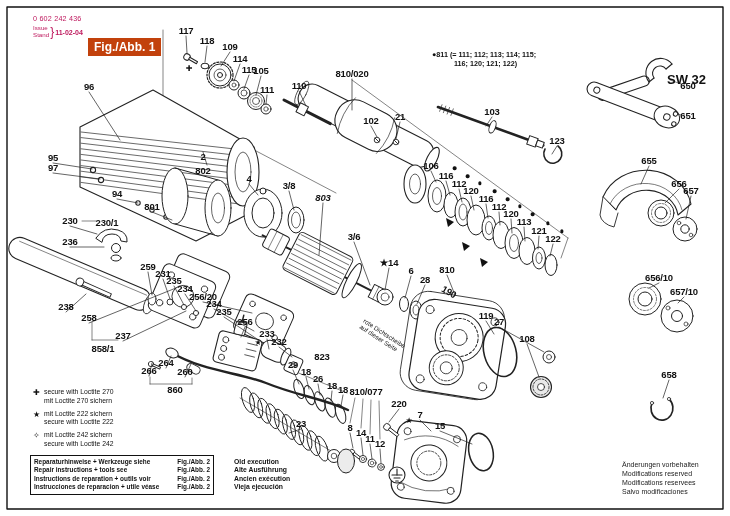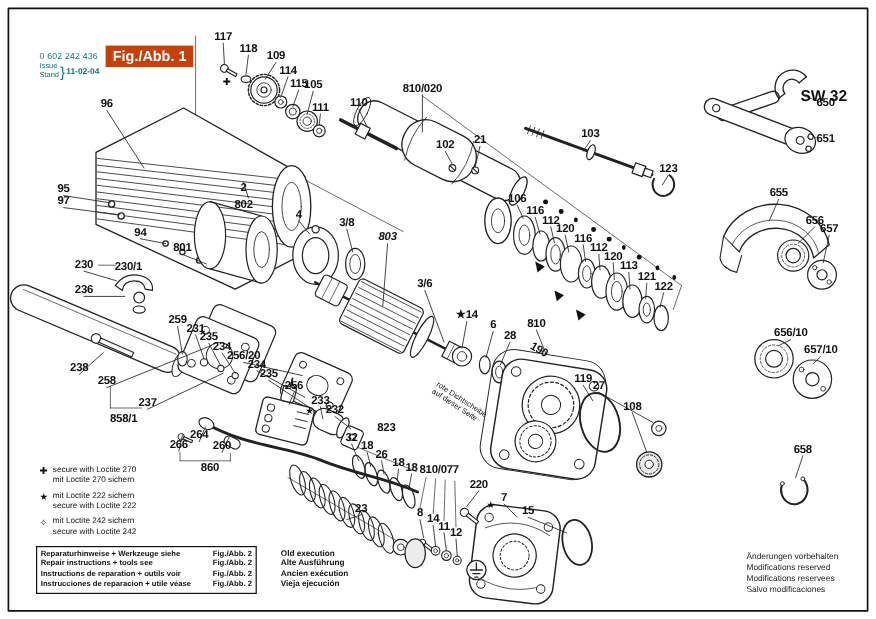--- a/index.html
+++ b/index.html
@@ -3,21 +3,21 @@
 <meta charset="utf-8">
 <style>
   html,body{margin:0;padding:0;background:#888;font-family:"Liberation Sans",sans-serif;}
   #stage{position:relative;width:730px;height:516px;background:#fff;overflow:hidden;margin:0 auto;}
   #art,#leaders{position:absolute;left:0;top:0;}
   .lbl{position:absolute;transform:translate(-50%,-50%);font-weight:bold;font-size:9.5px;
        color:#111;white-space:nowrap;letter-spacing:-.2px;line-height:1;}
   .lbl .dot{position:absolute;top:-5px;right:-3px;width:3.5px;height:3.5px;border-radius:50%;
        background:#111;}
   .sym{position:absolute;transform:translate(-50%,-50%);font-size:8px;color:#111;line-height:1;}
-  .hdr{position:absolute;left:33px;top:42px;color:#0f766e;}
+  .hdr{position:absolute;left:33px;top:14px;color:#be185d;}
   .pn{font-size:7.2px;letter-spacing:.2px;}
   .issue-row{display:flex;align-items:center;margin-top:2px;}
   .iss{font-size:6.2px;line-height:1.1;}
   .brace{font-size:12px;font-weight:normal;margin:0 1px;}
   .date{font-size:7px;font-weight:bold;}
   .fig-badge{position:absolute;left:88px;top:38px;background:#c2410c;color:#fff;font-weight:bold;
        font-size:12px;padding:2px 6px;line-height:1.2;}
   .note811{position:absolute;left:432px;top:50px;font-size:7.2px;font-weight:bold;color:#111;line-height:1.25;}
   .note811 .ind{margin-left:22px;}
   .sw{position:absolute;left:667px;top:72px;font-size:13px;font-weight:bold;color:#111;}
@@ -540,21 +540,21 @@
       <div class="lbl" style="left: 185px; top: 372px;">260</div>
       <div class="lbl" style="left: 175px; top: 390px;">860</div>
       <div class="lbl" style="left: 245px; top: 322px;">256</div>
       <div class="lbl" style="left: 267px; top: 334px;">233</div>
       <div class="lbl" style="left: 279px; top: 342px;">232</div>
       <div class="lbl" style="left: 249px; top: 179px;">4</div>
       <div class="lbl" style="left: 289px; top: 186px;">3/8</div>
       <div class="lbl" style="left: 323px; top: 198px; font-style: italic;">803</div>
       <div class="lbl" style="left: 354px; top: 237px;">3/6</div>
       <div class="lbl" style="left: 322px; top: 357px;">823</div>
-      <div class="lbl" style="left: 293px; top: 365px;">32</div>
+      <div class="lbl" style="left: 293px; top: 365px;">29</div>
       <div class="lbl" style="left: 306px; top: 372px;">18</div>
       <div class="lbl" style="left: 318px; top: 379px;">26</div>
       <div class="lbl" style="left: 332px; top: 386px;">18</div>
       <div class="lbl" style="left: 343px; top: 390px;">18</div>
       <div class="lbl" style="left: 301px; top: 424px;">23</div>
       <div class="lbl" style="left: 389px; top: 263px;">★14</div>
       <div class="lbl" style="left: 411px; top: 271px;">6</div>
       <div class="lbl" style="left: 425px; top: 280px;">28</div>
       <div class="lbl" style="left: 447px; top: 270px;">810</div>
       <div class="lbl" style="left: 449px; top: 292px; transform: translate(-50%, -50%) rotate(30deg);">190</div>
@@ -598,20 +598,24 @@
       <div class="iss">
         <div>Issue</div>
         <div>Stand</div>
       </div>
       <span class="brace">}</span>
       <span class="date">11-02-04</span>
     </div>
   </div>
   <div class="fig-badge">Fig./Abb. 1</div>
 
+  <div class="note811">
+    <div>●811 (= 111; 112; 113; 114; 115;</div>
+    <div class="ind">116; 120; 121; 122)</div>
+  </div>
 
   <div class="sw">SW 32</div>
 
   <div class="sealnote">
     <div>rote Dichtscheibe</div>
     <div>auf dieser Seite</div>
   </div>
 
   <div id="legend">
       <div class="lg-row">

